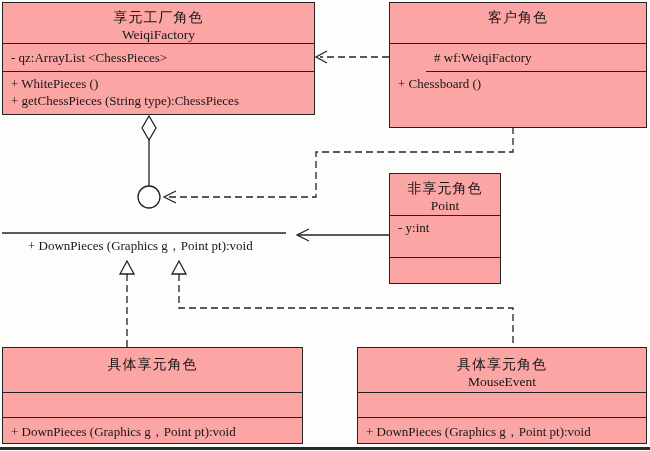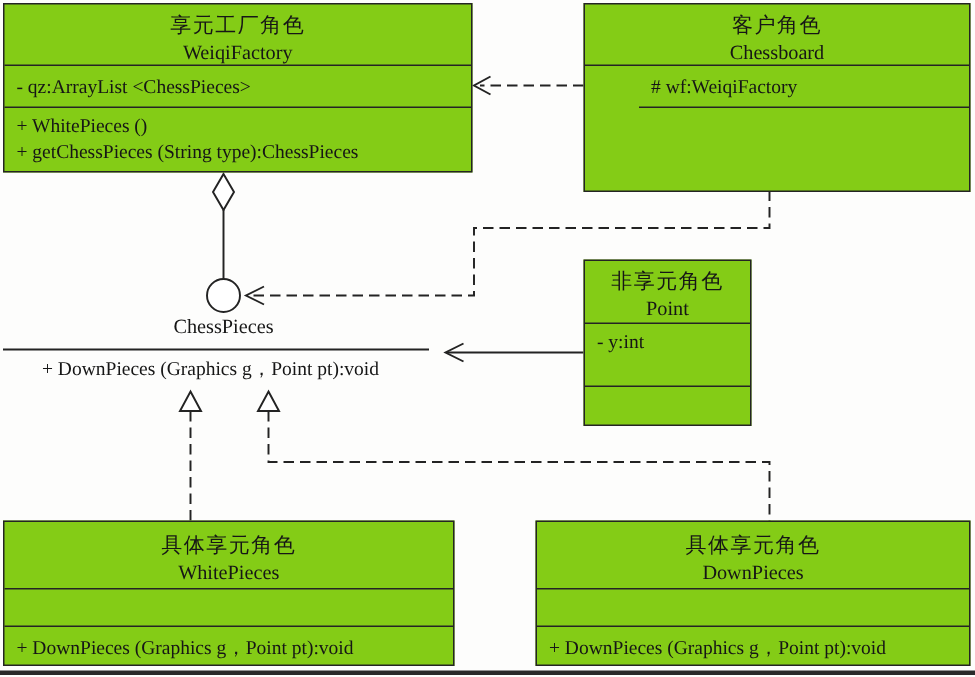--- a/index.html
+++ b/index.html
@@ -6,21 +6,21 @@
   .canvas{
     position:relative;width:650px;height:451px;overflow:hidden;
     background:#fdfdfc;color:#161616;
     font-family:"Liberation Serif","DejaVu Serif",serif;
   }
   .connectors{position:absolute;left:0;top:0;pointer-events:none;}
   .connectors .stroke{stroke:#232323;stroke-width:1.3;fill:none;}
   .connectors .dashed{stroke-dasharray:7 4;}
   .connectors .hollow{fill:#ffffff;stroke:#232323;stroke-width:1.3;}
   .uml-class{
-    position:absolute;box-sizing:border-box;background:#84cc16;
+    position:absolute;box-sizing:border-box;background:#fca5a5;
     border:1.6px solid #242424;
   }
   .compartment{box-sizing:border-box;overflow:hidden;}
   .compartment.has-divider{border-bottom:1.6px solid #242424;}
   .title-compartment{text-align:center;padding-top:5px;}
   .role-cn{font-size:14px;line-height:19px;letter-spacing:1px;}
   .class-en{font-size:13.5px;line-height:16px;}
   .member{font-size:13px;line-height:17px;padding-left:8px;white-space:nowrap;}
   .single{padding-top:5px;}
   .multi{padding-top:3px;}
@@ -87,58 +87,56 @@
     </div>
     <div class="compartment multi" style="height:42px;">
       <div class="member">+ WhitePieces ()</div>
       <div class="member">+ getChessPieces (String type):ChessPieces</div>
     </div>
   </div>
 
   <div class="uml-class" style="left:389px;top:2px;width:258px;height:126px;">
     <div class="compartment has-divider title-compartment" style="height:41px;">
       <div class="role-cn">客户角色</div>
-      <div class="class-en">Chessboard</div>
     </div>
     <div class="compartment has-divider single" style="height:28px;margin-left:36px;">
       <div class="member"># wf:WeiqiFactory</div>
     </div>
     <div class="compartment multi" style="height:42px;">
+      <div class="member">+ Chessboard ()</div>
     </div>
   </div>
 
   <div class="uml-class" style="left:389px;top:173px;width:112px;height:111px;">
     <div class="compartment has-divider title-compartment" style="height:42px;">
       <div class="role-cn">非享元角色</div>
       <div class="class-en">Point</div>
     </div>
     <div class="compartment has-divider multi" style="height:42px;">
       <div class="member">- y:int</div>
     </div>
     <div class="compartment" style="height:25px;"></div>
   </div>
 
-  <div class="iface-label">ChessPieces</div>
   <div class="iface-method">+ DownPieces (Graphics g，Point pt):void</div>
 
   <div class="uml-class" style="left:2px;top:347px;width:301px;height:97px;">
     <div class="compartment has-divider title-compartment" style="height:45px;padding-top:7px;">
       <div class="role-cn">具体享元角色</div>
-      <div class="class-en">WhitePieces</div>
     </div>
     <div class="compartment has-divider" style="height:25px;"></div>
     <div class="compartment single" style="height:25px;">
       <div class="member">+ DownPieces (Graphics g，Point pt):void</div>
     </div>
   </div>
 
   <div class="uml-class" style="left:357px;top:347px;width:290px;height:97px;">
     <div class="compartment has-divider title-compartment" style="height:45px;padding-top:7px;">
       <div class="role-cn">具体享元角色</div>
-      <div class="class-en">DownPieces</div>
+      <div class="class-en">MouseEvent</div>
     </div>
     <div class="compartment has-divider" style="height:25px;"></div>
     <div class="compartment single" style="height:25px;">
       <div class="member">+ DownPieces (Graphics g，Point pt):void</div>
     </div>
   </div>
 
   <div class="bottom-rule"></div>
 
 </div>

